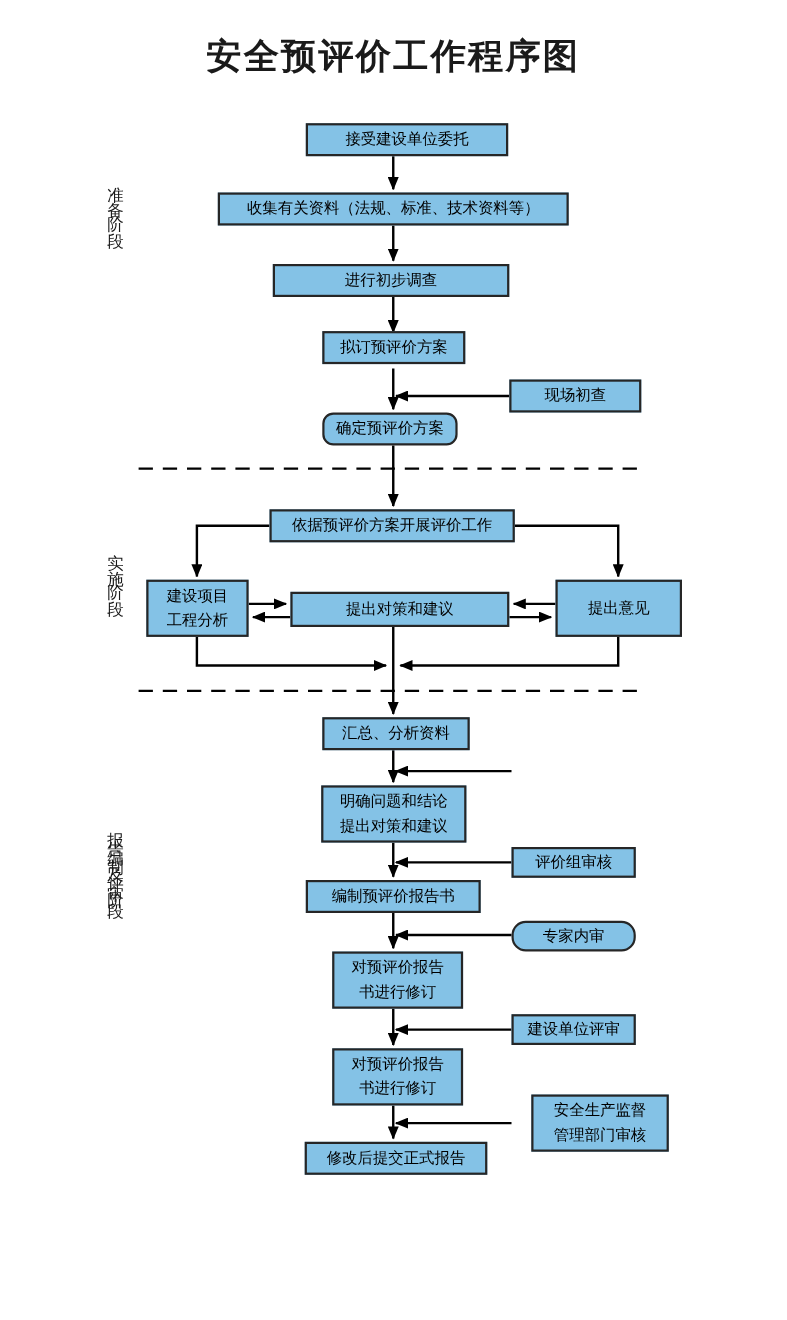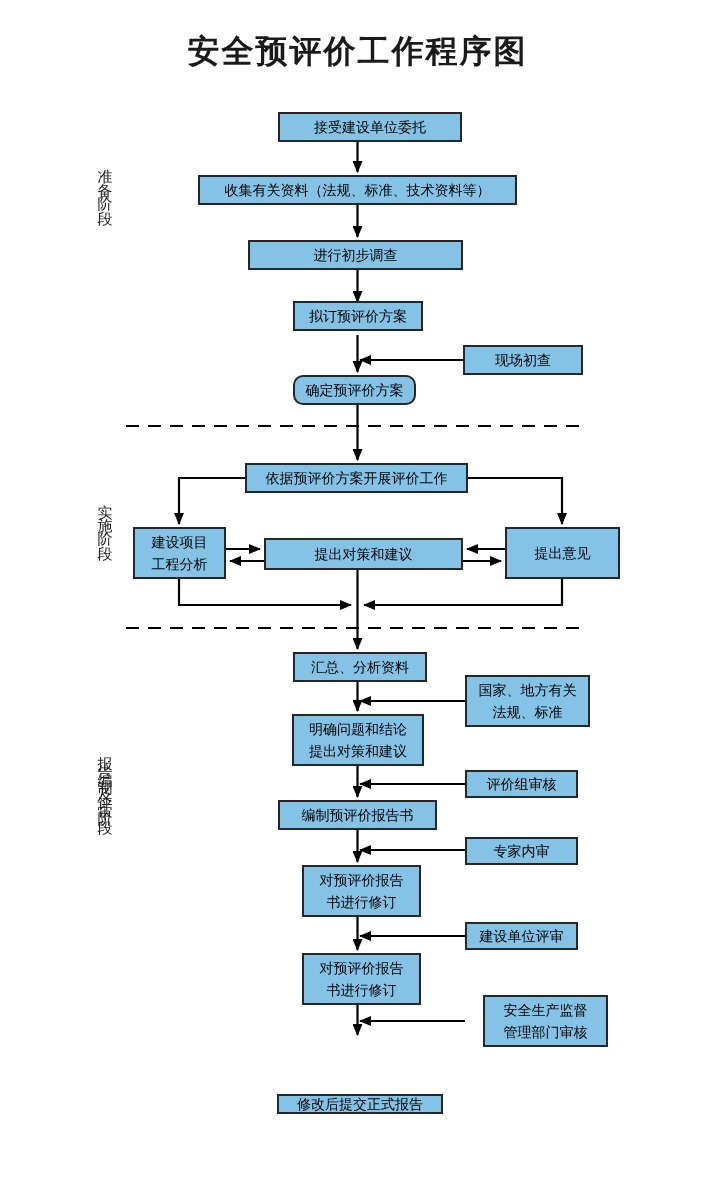--- a/index.html
+++ b/index.html
@@ -115,29 +115,27 @@
   <div class="node" style="left:248px; top:240px; width:215px; height:30px;">进行初步调查</div>
   <div class="node" style="left:293px; top:301px; width:130px; height:30px;">拟订预评价方案</div>
   <div class="node" style="left:463px; top:345px; width:120px; height:30px;">现场初查</div>
   <div class="node" style="left:293px; top:375px; width:123px; height:30px;border-radius:10px;">确定预评价方案</div>
   <div class="node" style="left:245px; top:463px; width:223px; height:30px;">依据预评价方案开展评价工作</div>
   <div class="node" style="left:133px; top:527px; width:93px;  height:52px;">建设项目
 工程分析</div>
   <div class="node" style="left:264px; top:538px; width:199px; height:32px;">提出对策和建议</div>
   <div class="node" style="left:505px; top:527px; width:115px; height:52px;">提出意见</div>
   <div class="node" style="left:293px; top:652px; width:134px; height:30px;">汇总、分析资料</div>
-  <div class="node" style="left:465px; top:675px; width:125px; height:52px;">国家、地方有关
-法规、标准</div>
   <div class="node" style="left:292px; top:714px; width:132px; height:52px;">明确问题和结论
 提出对策和建议</div>
   <div class="node" style="left:465px; top:770px; width:113px; height:28px;">评价组审核</div>
   <div class="node" style="left:278px; top:800px; width:159px; height:30px;">编制预评价报告书</div>
-  <div class="node" style="left:465px; top:837px; width:113px; height:28px;">专家内审</div>
+  <div class="node" style="left:465px; top:837px; width:113px; height:28px;border-radius:13px;">专家内审</div>
   <div class="node" style="left:302px; top:865px; width:119px; height:52px;">对预评价报告
 书进行修订</div>
   <div class="node" style="left:465px; top:922px; width:113px; height:28px;">建设单位评审</div>
   <div class="node" style="left:302px; top:953px; width:119px; height:52px;">对预评价报告
 书进行修订</div>
   <div class="node" style="left:483px; top:995px; width:125px; height:52px;">安全生产监督
 管理部门审核</div>
-  <div class="node" style="left:277px; top:1094px; width:166px; height:20px;text-align:right;">修改后提交正式报告</div>
+  <div class="node" style="left:277px; top:1038px; width:166px; height:30px;text-align:right;">修改后提交正式报告</div>
 
 </div>
 
 </body></html>

